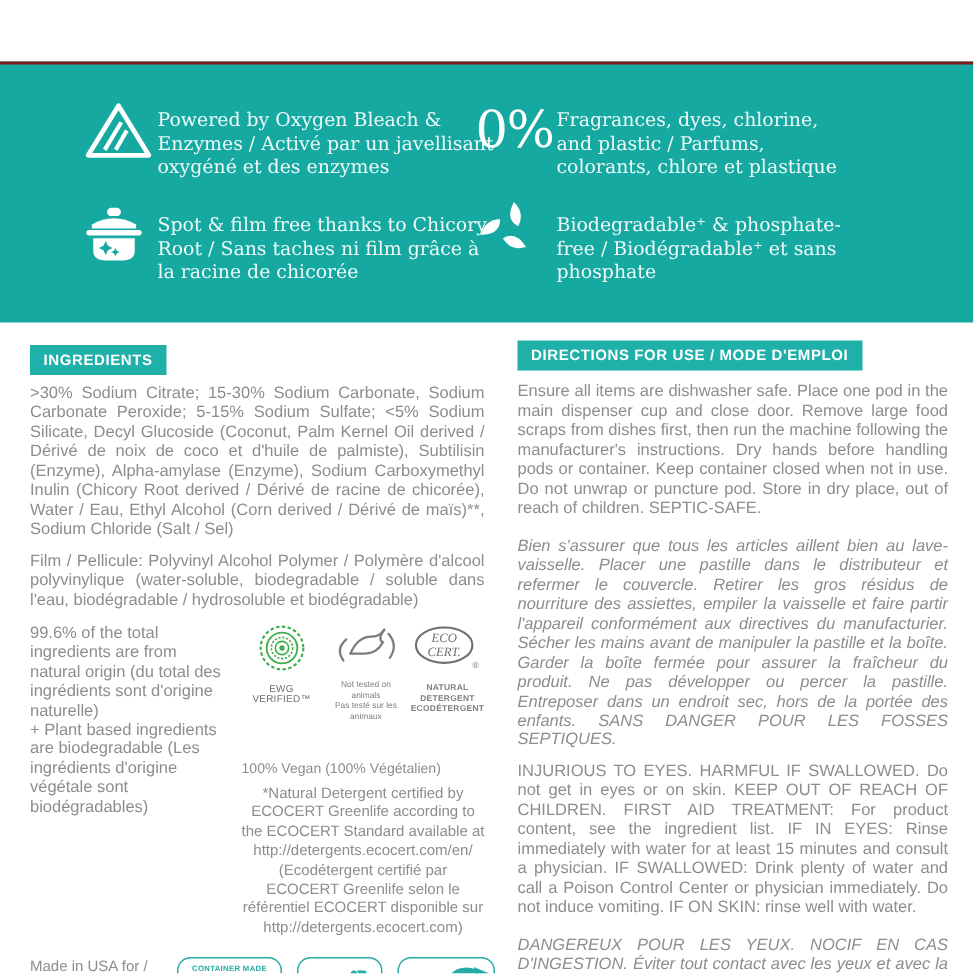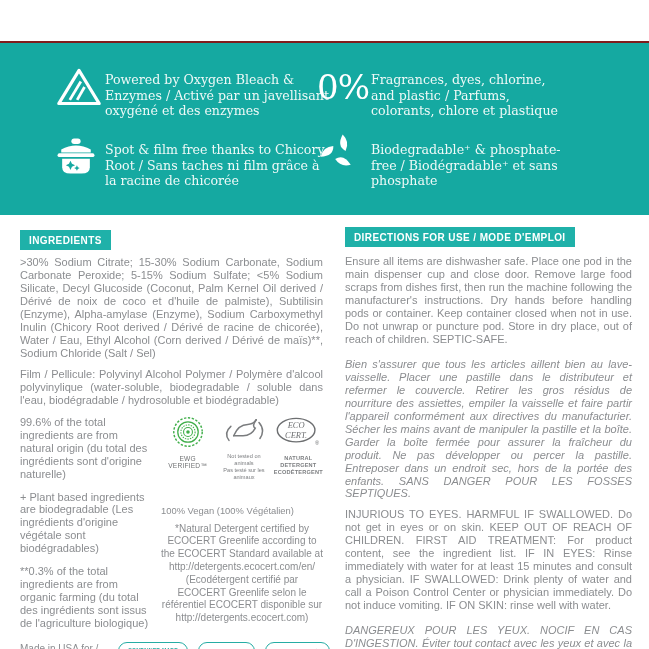--- a/index.html
+++ b/index.html
@@ -18,21 +18,21 @@
 
   
   .sec-header{display:inline-block;background:#1fb1a9;color:#ffffff;font-weight:bold;
               font-size:10px;letter-spacing:.4px;padding:5px 9px 4px 9px;white-space:nowrap;}
 
   
   .col-left{position:absolute;left:20px;top:230px;width:303px;}
   .col-right{position:absolute;left:345px;top:227px;width:287px;}
   .para{font-size:11px;line-height:1.18;text-align:justify;color:#8b8d90;}
   .para.small-left{text-align:left;}
-  .mt6{margin-top:6px;} .mt8{margin-top:8px;} .mt10{margin-top:10px;} .mt12{margin-top:12px;font-style:italic;}
+  .mt6{margin-top:6px;} .mt8{margin-top:8px;} .mt10{} .mt12{margin-top:12px;font-style:italic;}
 
   .sub-row{display:flex;margin-top:9px;}
   .sub-left{width:134px;flex:none;}
   .sub-right{width:162px;margin-left:7px;flex:none;}
 
   .cert-row{display:flex;align-items:flex-start;}
   .cert{display:flex;flex-direction:column;align-items:center;text-align:center;}
   .cert-label{font-size:5.6px;line-height:1.25;color:#7c7e80;margin-top:3px;}
   .cert-label.bold{font-weight:bold;letter-spacing:.2px;}
   .ewg-label{font-size:6.6px;color:#6f7173;margin-top:3px;letter-spacing:.2px;}
@@ -112,21 +112,20 @@
     <div class="sec-header">INGREDIENTS</div>
 
     <div class="para mt6">&gt;30% Sodium Citrate; 15-30% Sodium Carbonate, Sodium Carbonate Peroxide; 5-15% Sodium Sulfate; &lt;5% Sodium Silicate, Decyl Glucoside (Coconut, Palm Kernel Oil derived / Dérivé de noix de coco et d'huile de palmiste), Subtilisin (Enzyme), Alpha-amylase (Enzyme), Sodium Carboxymethyl Inulin (Chicory Root derived / Dérivé de racine de chicorée), Water / Eau, Ethyl Alcohol (Corn derived / Dérivé de maïs)**, Sodium Chloride (Salt / Sel)</div>
 
     <div class="para mt8">Film / Pellicule: Polyvinyl Alcohol Polymer / Polymère d'alcool polyvinylique (water-soluble, biodegradable / soluble dans l'eau, biodégradable / hydrosoluble et biodégradable)</div>
 
     <div class="sub-row">
       <div class="sub-left">
         <div class="para small-left">99.6% of the total ingredients are from natural origin (du total des ingrédients sont d'origine naturelle)</div>
         <div class="para small-left mt10">+ Plant based ingredients are biodegradable (Les ingrédients d'origine végétale sont biodégradables)</div>
-        <div class="para small-left mt10">**0.3% of the total ingredients are from organic farming (du total des ingrédients sont issus de l'agriculture biologique)</div>
       </div>
 
       <div class="sub-right">
         <div class="cert-row">
           <div class="cert" style="width:54px;">
             <span>
               <svg width="32" height="32" viewBox="0 0 36 36">
                 <circle cx="18" cy="18" r="16" fill="none" stroke="#3fae49" stroke-width="1.6" stroke-dasharray="2.6 1.8"></circle>
                 <circle cx="18" cy="18" r="11.5" fill="none" stroke="#3fae49" stroke-width="1.4"></circle>
                 <circle cx="18" cy="18" r="8" fill="none" stroke="#3fae49" stroke-width="1.2" stroke-dasharray="1.6 1.3"></circle>

